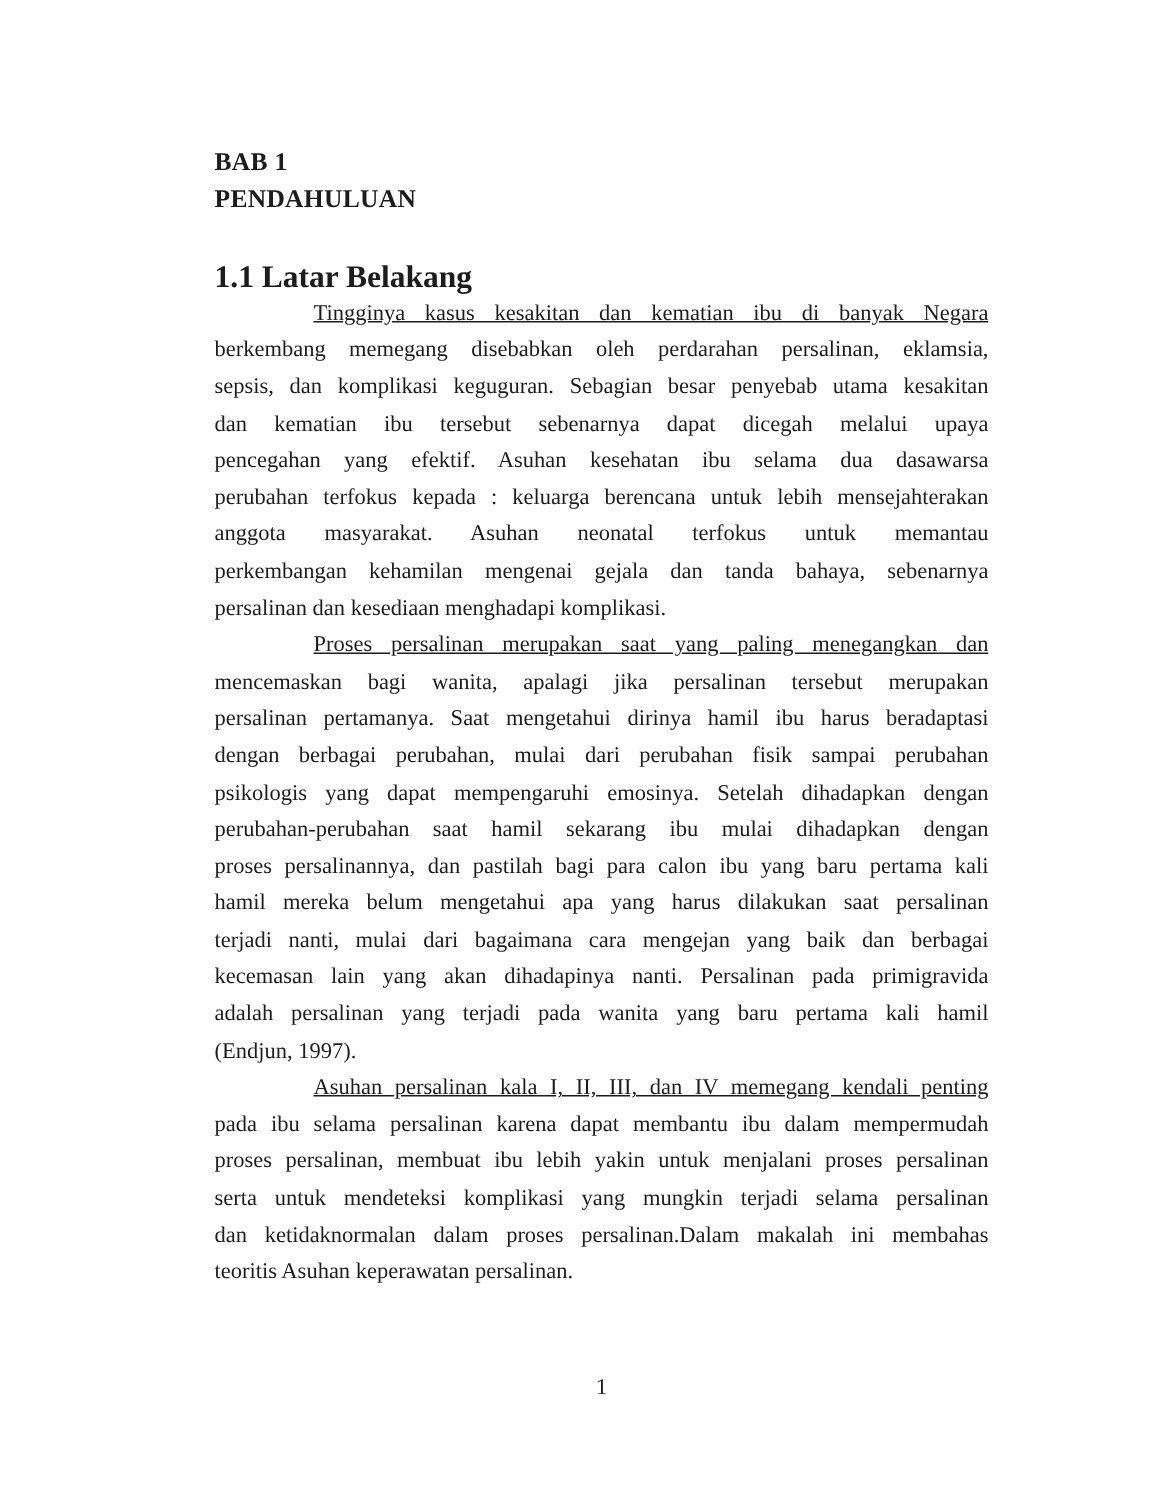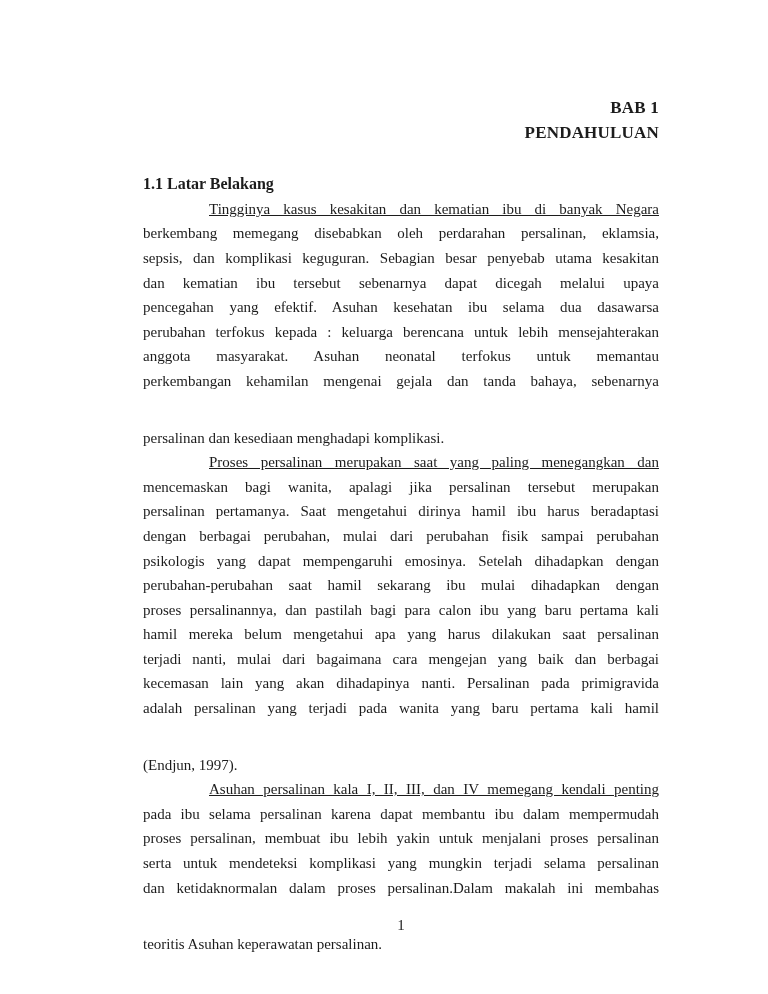--- a/index.html
+++ b/index.html
@@ -17,51 +17,50 @@
     color: #1c1c1c;
   }
   .content {
     position: absolute;
     left: 143px;
     top: 0;
     width: 516px;
   }
   .chapter-heading {
     margin-top: 96px;
-    text-align: right;
+    text-align: left;
     font-weight: bold;
     font-size: 17px;
     line-height: 24.6px;
     letter-spacing: 0.2px;
   }
   .section-heading {
     margin-top: 27px;
     font-weight: bold;
-    font-size: 16px;
+    font-size: 21px;
     line-height: 24.6px;
   }
   .body-text {
     margin-top: 0;
   }
   .line {
     font-size: 15px;
     line-height: 24.6px;
     text-align: justify;
     text-align-last: justify;
     overflow: hidden;
     white-space: normal;
   }
   .line.first {
     text-indent: 66px;
     text-decoration: underline;
   }
   .line.para-end {
     text-align: left;
     text-align-last: left;
-    margin-top: 32px;
   }
   .page-number {
     position: absolute;
     left: 143px;
     top: 913px;
     width: 516px;
     text-align: center;
     font-size: 15px;
     line-height: 24.6px;
   }

